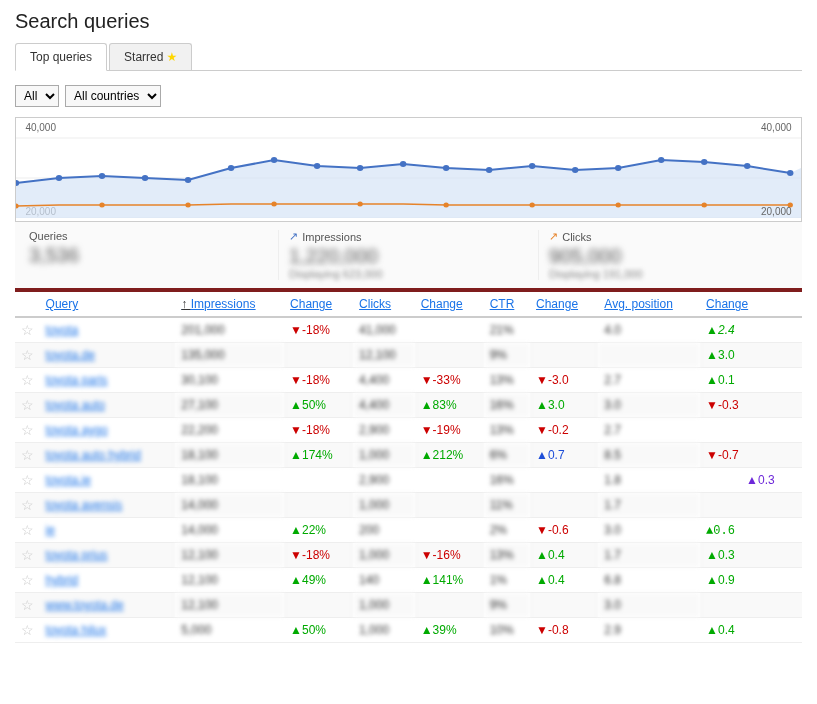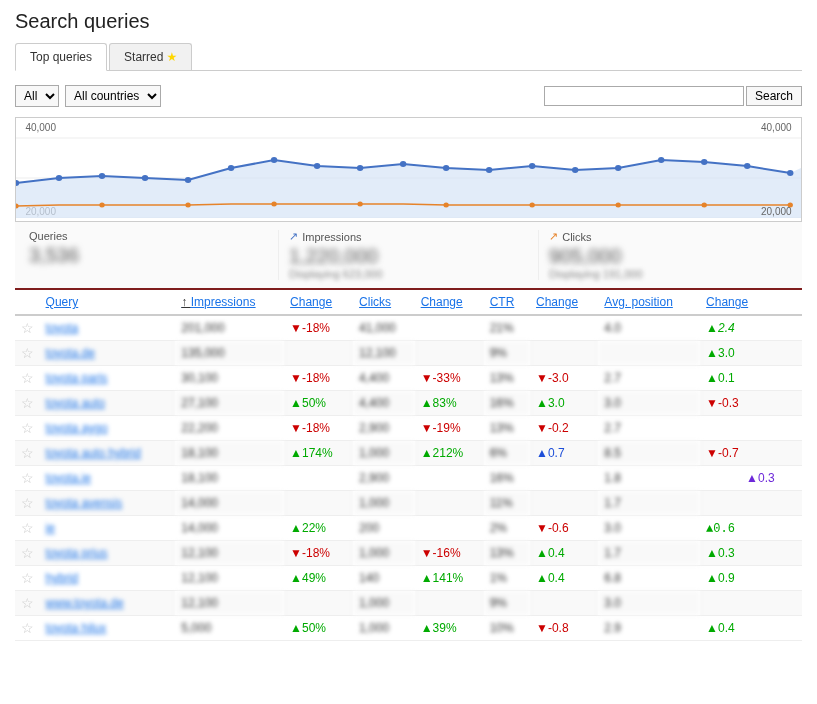--- a/index.html
+++ b/index.html
@@ -12,21 +12,21 @@
     .tab-starred { display: flex; align-items: center; gap: 3px; }
     .controls { display: flex; align-items: center; gap: 6px; padding: 6px 0; margin-bottom: 4px; }
     .controls select, .controls .btn { font-size: 12px; padding: 2px 4px; border: 1px solid #aaa; background: #f8f8f8; cursor: pointer; }
     .date-range { display: flex; align-items: center; gap: 4px; }
     .search-box { margin-left: auto; display: flex; gap: 2px; }
     .search-box input { width: 200px; border: 1px solid #aaa; padding: 2px 4px; font-size: 12px; }
     .search-box button { padding: 2px 8px; border: 1px solid #aaa; background: #f8f8f8; cursor: pointer; font-size: 12px; }
     .y-axis-left { position: absolute; left: 0; top: 0; bottom: 0; display: flex; flex-direction: column; justify-content: space-between; font-size: 10px; color: #666; padding: 4px 0; width: 40px; text-align: right; }
     .y-axis-right { position: absolute; right: 0; top: 0; bottom: 0; display: flex; flex-direction: column; justify-content: space-between; font-size: 10px; color: #666; padding: 4px 0; width: 40px; text-align: left; }
     .chart-outer { margin: 0 0 0 0; border: 1px solid #ccc; }
-    .stats-row { display: flex; padding: 8px 4px; border-bottom: 2px solid #7f1d1d; background: #fafafa; }
+    .stats-row { display: flex; padding: 8px 4px; border-bottom: 4px solid #7f1d1d; background: #fafafa; }
     .stat-box { flex: 1; padding: 0 10px; border-right: 1px solid #eee; }
     .stat-box:last-child { border-right: none; }
     .stat-label { font-size: 11px; color: #555; display: flex; align-items: center; gap: 4px; margin-bottom: 2px; }
     .stat-value { font-size: 20px; color: #555; filter: blur(3px); }
     .stat-display { font-size: 11px; color: #888; filter: blur(2px); }
     table { width: 100%; border-collapse: collapse; font-size: 12px; }
     th { text-align: left; padding: 5px 6px; border-bottom: 2px solid #ccc; color: #1a73e8; font-weight: normal; white-space: nowrap; }
     th a, th span { color: #1a73e8; text-decoration: underline; cursor: pointer; }
     td { padding: 4px 6px; border-bottom: 1px solid #eee; vertical-align: middle; }
     tr:nth-child(even) td { background: #f9f9f9; }
@@ -45,24 +45,20 @@
     </div>
   </div>
 
   <div class="controls">
     <select>
       <option>All</option>
     </select>
     <select>
       <option>All countries</option>
     </select>
-    <div class="search-box">
-      <input type="text" style="">
-      <button>Search</button>
-    </div>
   </div>
 
   <div class="chart-outer">
     <div style="display:flex; position:relative;">
       <div class="y-axis-left">
         <span>40,000</span>
         <span>20,000</span>
       </div>
       <div style="flex:1; position:relative;">
         <svg width="100%" height="100px" viewBox="0 0 730 100" preserveAspectRatio="none">

